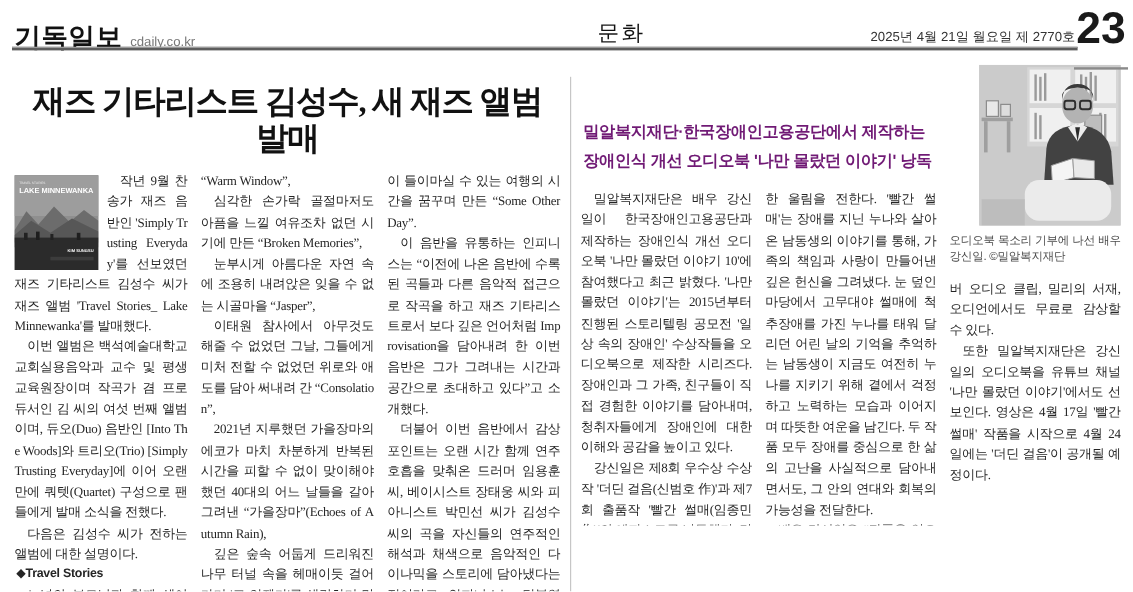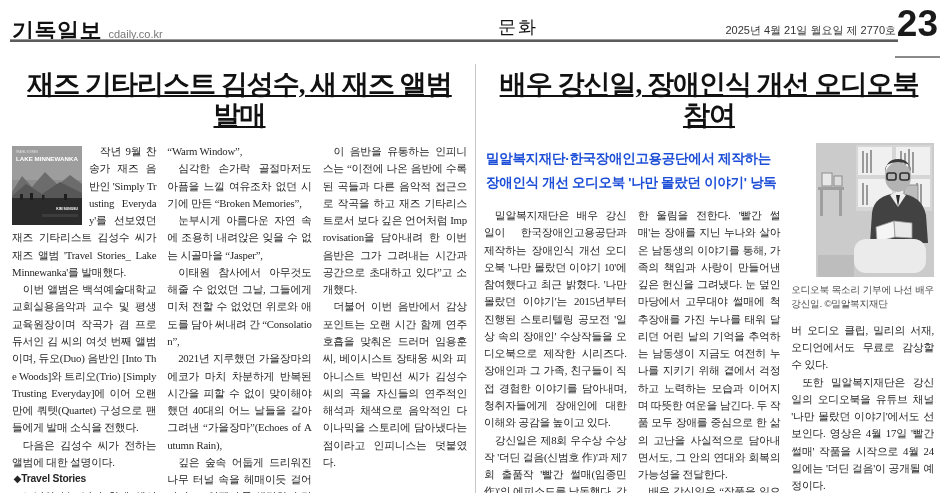--- a/index.html
+++ b/index.html
@@ -25,41 +25,41 @@
     line-height: 1.05; color: #1a1a1a; font-family: "Liberation Sans", "DejaVu Sans", sans-serif;
     border-bottom: 2px solid #8a8a8a; padding: 0 2px 12px 2px; }
   .header-rule { position: absolute; left: 10px; right: 46px; top: 39px; height: 3px;
     background: #5d5d5d; border-top: 1px solid #9a9a9a; }
   
   .main { display: flex; padding: 2px 10px 0 12px; }
   .article-left { flex: 0 0 455px; }
   .v-divider { width: 1px; background: #c6c6c6; margin: 10px 8px 4px 8px; }
   .article-right { flex: 1; }
   .article h1 { text-align: center; font-size: 27px; font-weight: bold; color: #111;
-    letter-spacing: -1px; margin: 15px 0 12px 0; line-height: 1.15; text-decoration: underline; }
+    letter-spacing: -1px; margin: 15px 0 12px 0; line-height: 1.15; }
   
   .cols { display: flex; gap: 11px; height: 384px; overflow: hidden; }
   .col { flex: 1 1 0; }
   .col p, .rcol p {
     font-size: 10.8px; line-height: 1.6; text-align: justify;
     text-indent: 1em; word-break: break-all; color: #252525; letter-spacing: -0.2px;
   }
   .col p.cont, .rcol p.cont { text-indent: 0; }
   .col p.subhead, .rcol p.subhead {
     text-indent: 0.15em; font-weight: bold;
     font-family: "Liberation Sans", "DejaVu Sans", sans-serif; font-size: 10.3px;
   }
   
   .album { float: left; width: 70px; height: 79px; margin: 3px 7px 2px 0; background: #888; }
   .album svg { display: block; width: 100%; height: 100%; }
   
   .right-body { display: grid; grid-template-columns: 1fr 1fr 1fr; column-gap: 11px; height: 384px; overflow: hidden; }
   .r-subtitle { grid-column: 1 / 3; grid-row: 1; min-height: 64px; padding: 4px 0 6px 2px;
     font-family: "Liberation Sans", "DejaVu Sans", sans-serif;
-    font-size: 13.5px; font-weight: bold; color: #1d4ed8; line-height: 1.8; letter-spacing: -0.3px; }
+    font-size: 13.5px; font-weight: bold; color: #701a75; line-height: 1.8; letter-spacing: -0.3px; margin-top: 40px; }
   .rcol1 { grid-column: 1; grid-row: 2; }
   .rcol2 { grid-column: 2; grid-row: 2; }
   .rcol3 { grid-column: 3; grid-row: 1 / 3; }
   .photo-fig { width: 118px; height: 134px; margin-left: auto; margin-bottom: 6px; background: #c9c9c9; }
   .photo-fig svg { display: block; width: 100%; height: 100%; }
   .photo-caption { font-family: "Liberation Sans", "DejaVu Sans", sans-serif;
     font-size: 9.6px; color: #4a4a4a; line-height: 1.5; margin: 2px 0 10px 0;
     text-align: justify; word-break: break-all; letter-spacing: -0.2px; }
 </style>
 </head>
@@ -114,32 +114,32 @@
               <p class="cont">“Warm Window”,</p>
               <p>심각한 손가락 골절마저도 아픔을 느낄 여유조차 없던 시기에 만든 “Broken Memories”,</p>
               <p>눈부시게 아름다운 자연 속에 조용히 내려앉은 잊을 수 없는 시골마을 “Jasper”,</p>
               <p>이태원 참사에서 아무것도 해줄 수 없었던 그날, 그들에게 미처 전할 수 없었던 위로와 애도를 담아 써내려 간 “Consolation”,</p>
               <p>2021년 지루했던 가을장마의 에코가 마치 차분하게 반복된 시간을 피할 수 없이 맞이해야 했던 40대의 어느 날들을 갈아 그려낸 “가을장마”(Echoes of Autumn Rain),</p>
               <p>깊은 숲속 어둡게 드리워진 나무 터널 속을 헤매이듯 걸어가며 '그 언젠가'를 생각하며 만든 “비록 지금은”(Though Now),</p>
             </div>
         </div>
         <div class="col">
           <div>
+              <p class="cont">이 들이마실 수 있는 여행의 시간을 꿈꾸며 만든 “Some Other Day”.</p>
               <p>이 음반을 유통하는 인피니스는 “이전에 나온 음반에 수록된 곡들과 다른 음악적 접근으로 작곡을 하고 재즈 기타리스트로서 보다 깊은 언어처럼 Improvisation을 담아내려 한 이번 음반은 그가 그려내는 시간과 공간으로 초대하고 있다”고 소개했다.</p>
               <p>더불어 이번 음반에서 감상포인트는 오랜 시간 함께 연주호흡을 맞춰온 드러머 임용훈 씨, 베이시스트 장태웅 씨와 피아니스트 박민선 씨가 김성수 씨의 곡을 자신들의 연주적인 해석과 채색으로 음악적인 다이나믹을 스토리에 담아냈다는 점이라고 인피니스는 덧붙였다.</p>
             </div>
 
         </div>
       </div>
     </div>
 
     <div class="v-divider"></div>
 
     <div class="article article-right">
-      <h1>배우 강신일, 장애인식 개선 오디오북 참여</h1>
       <div class="right-body">
         <div class="r-subtitle">
           <div>밀알복지재단·한국장애인고용공단에서 제작하는</div>
           <div>장애인식 개선 오디오북 '나만 몰랐던 이야기' 낭독</div>
         </div>
         <div class="rcol rcol1">
           <div>
               <p>밀알복지재단은 배우 강신일이 한국장애인고용공단과 제작하는 장애인식 개선 오디오북 '나만 몰랐던 이야기 10'에 참여했다고 최근 밝혔다. '나만 몰랐던 이야기'는 2015년부터 진행된 스토리텔링 공모전 '일상 속의 장애인' 수상작들을 오디오북으로 제작한 시리즈다. 장애인과 그 가족, 친구들이 직접 경험한 이야기를 담아내며, 청취자들에게 장애인에 대한 이해와 공감을 높이고 있다.</p>
               <p>강신일은 제8회 우수상 수상작 '더딘 걸음(신범호 作)'과 제7회 출품작 '빨간 썰매(임종민 作)'의 에피소드를 낭독했다. 강신일은 편안하고 안정적인 목소리로 작품에 담긴 장애인들의 일상 이야기를 부드럽고 담담하게 전달했다.</p>
             </div>

